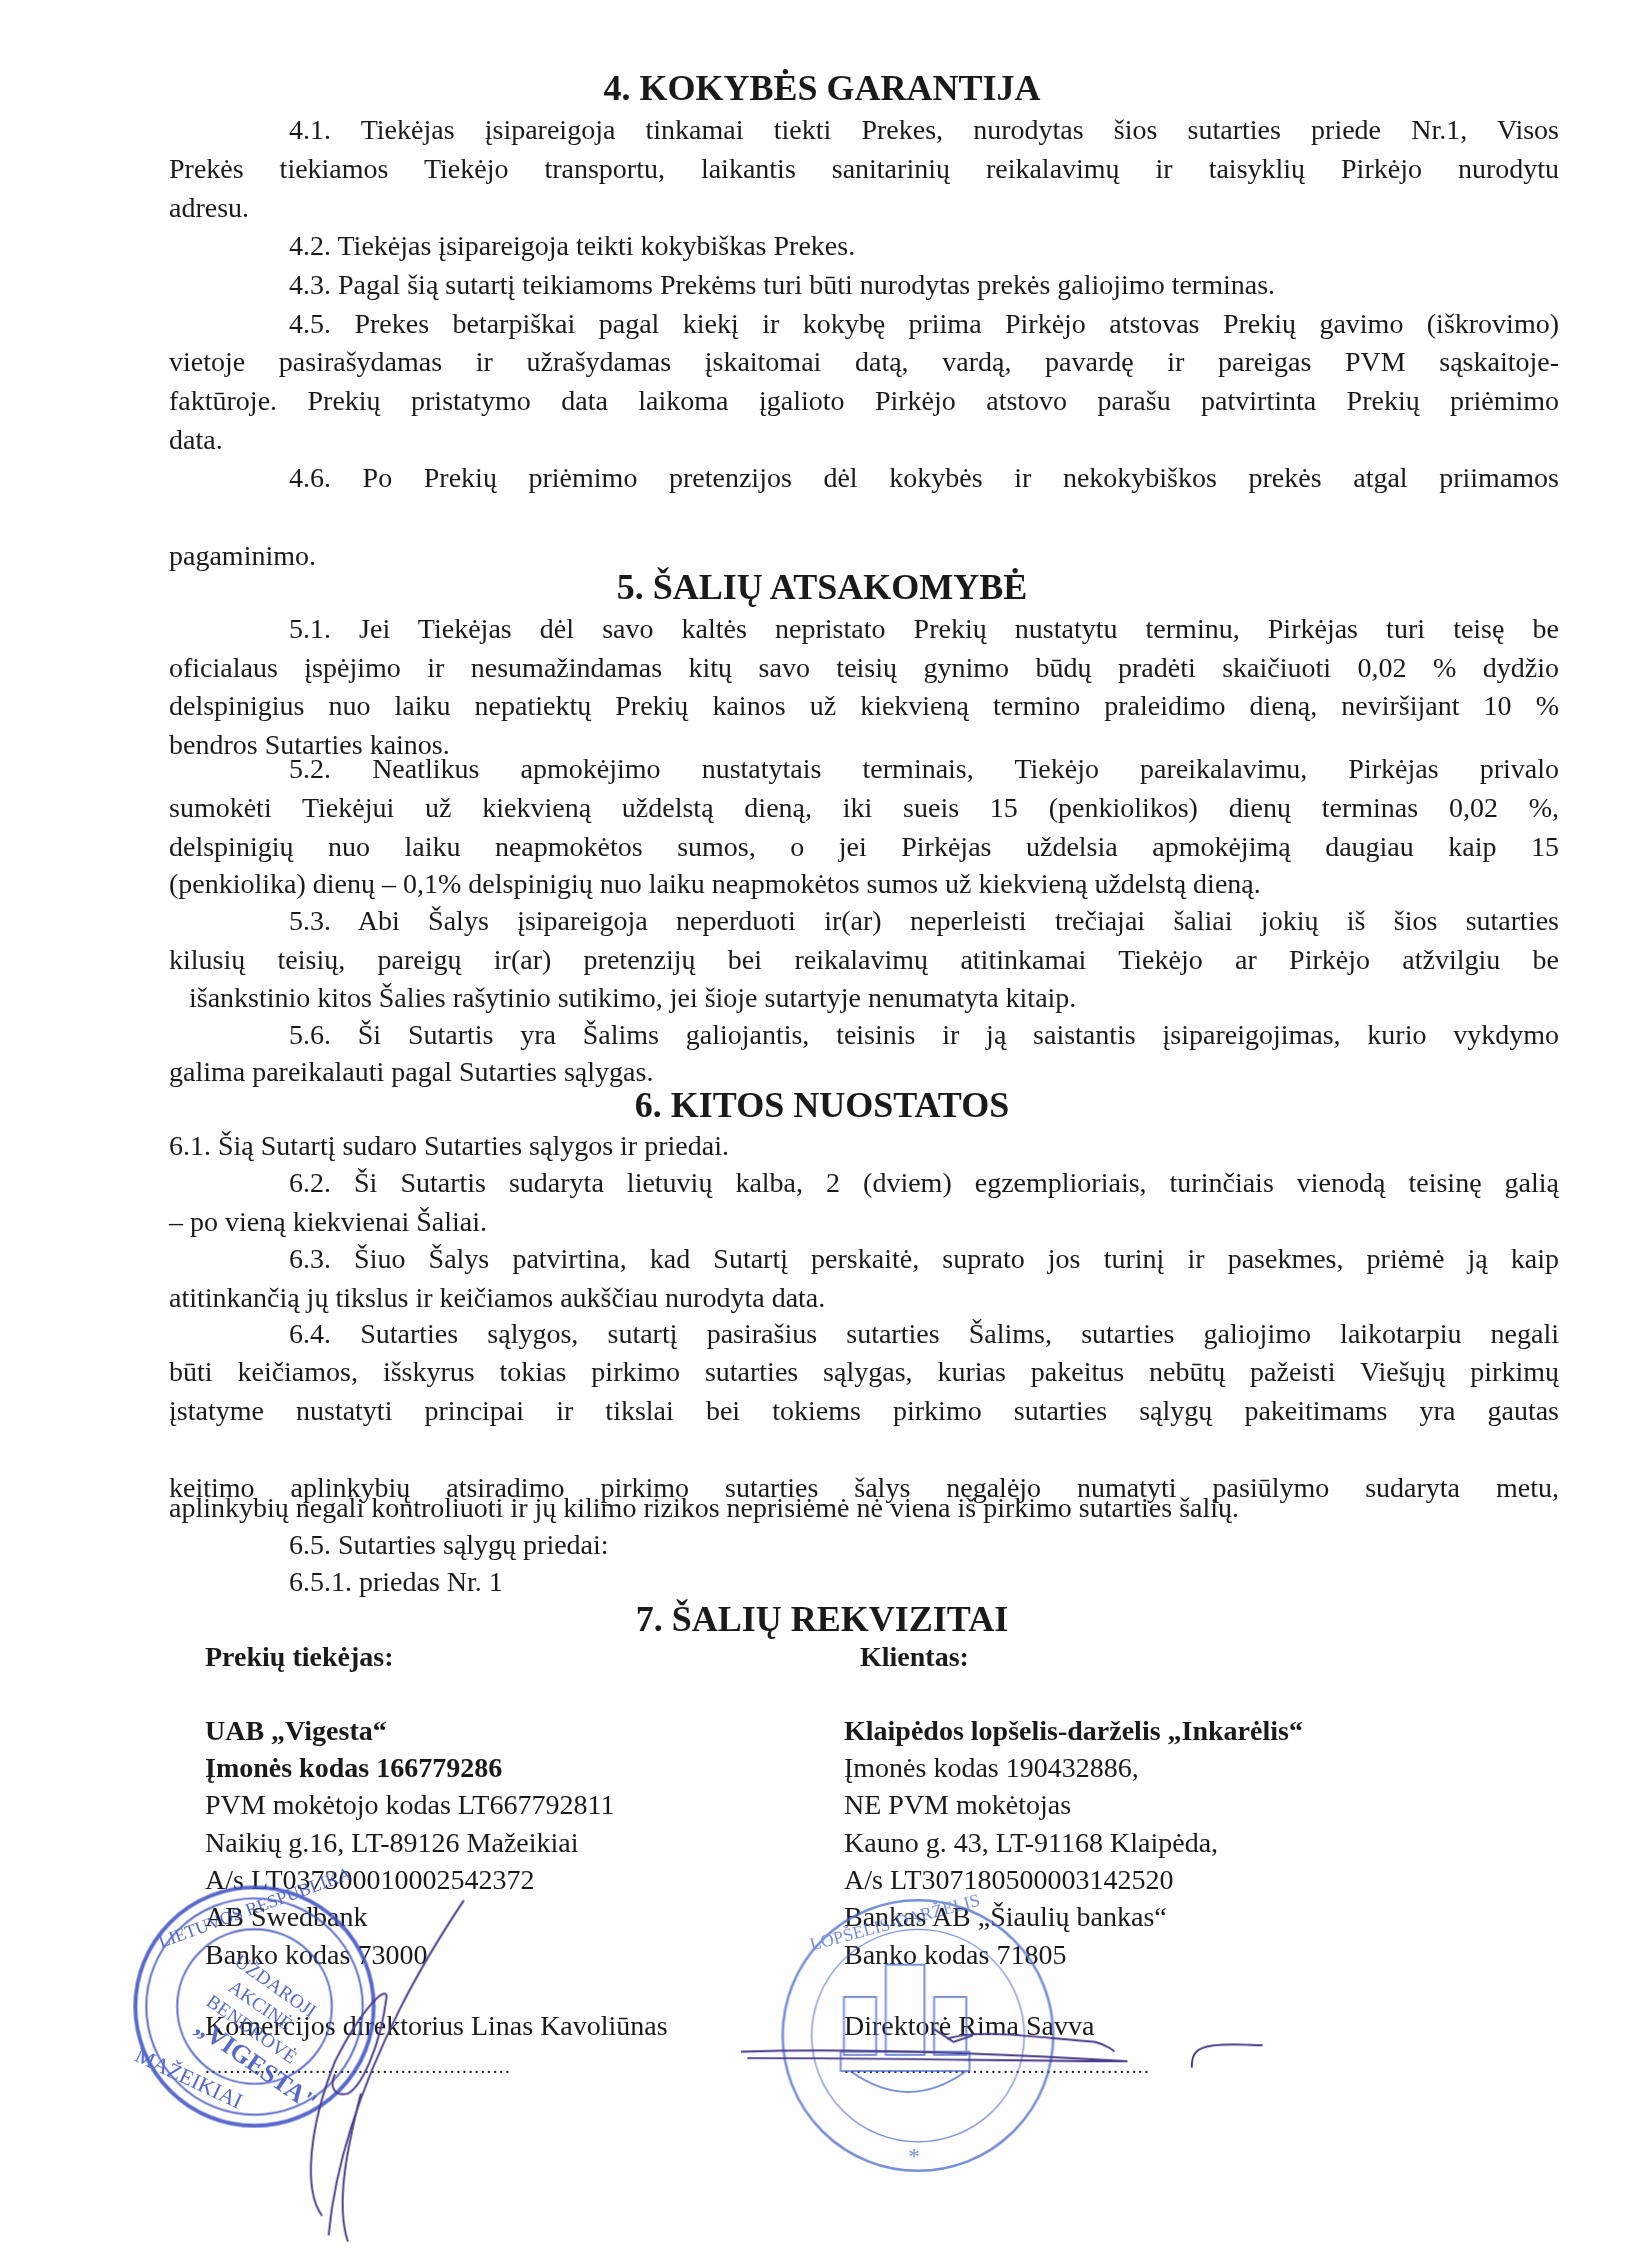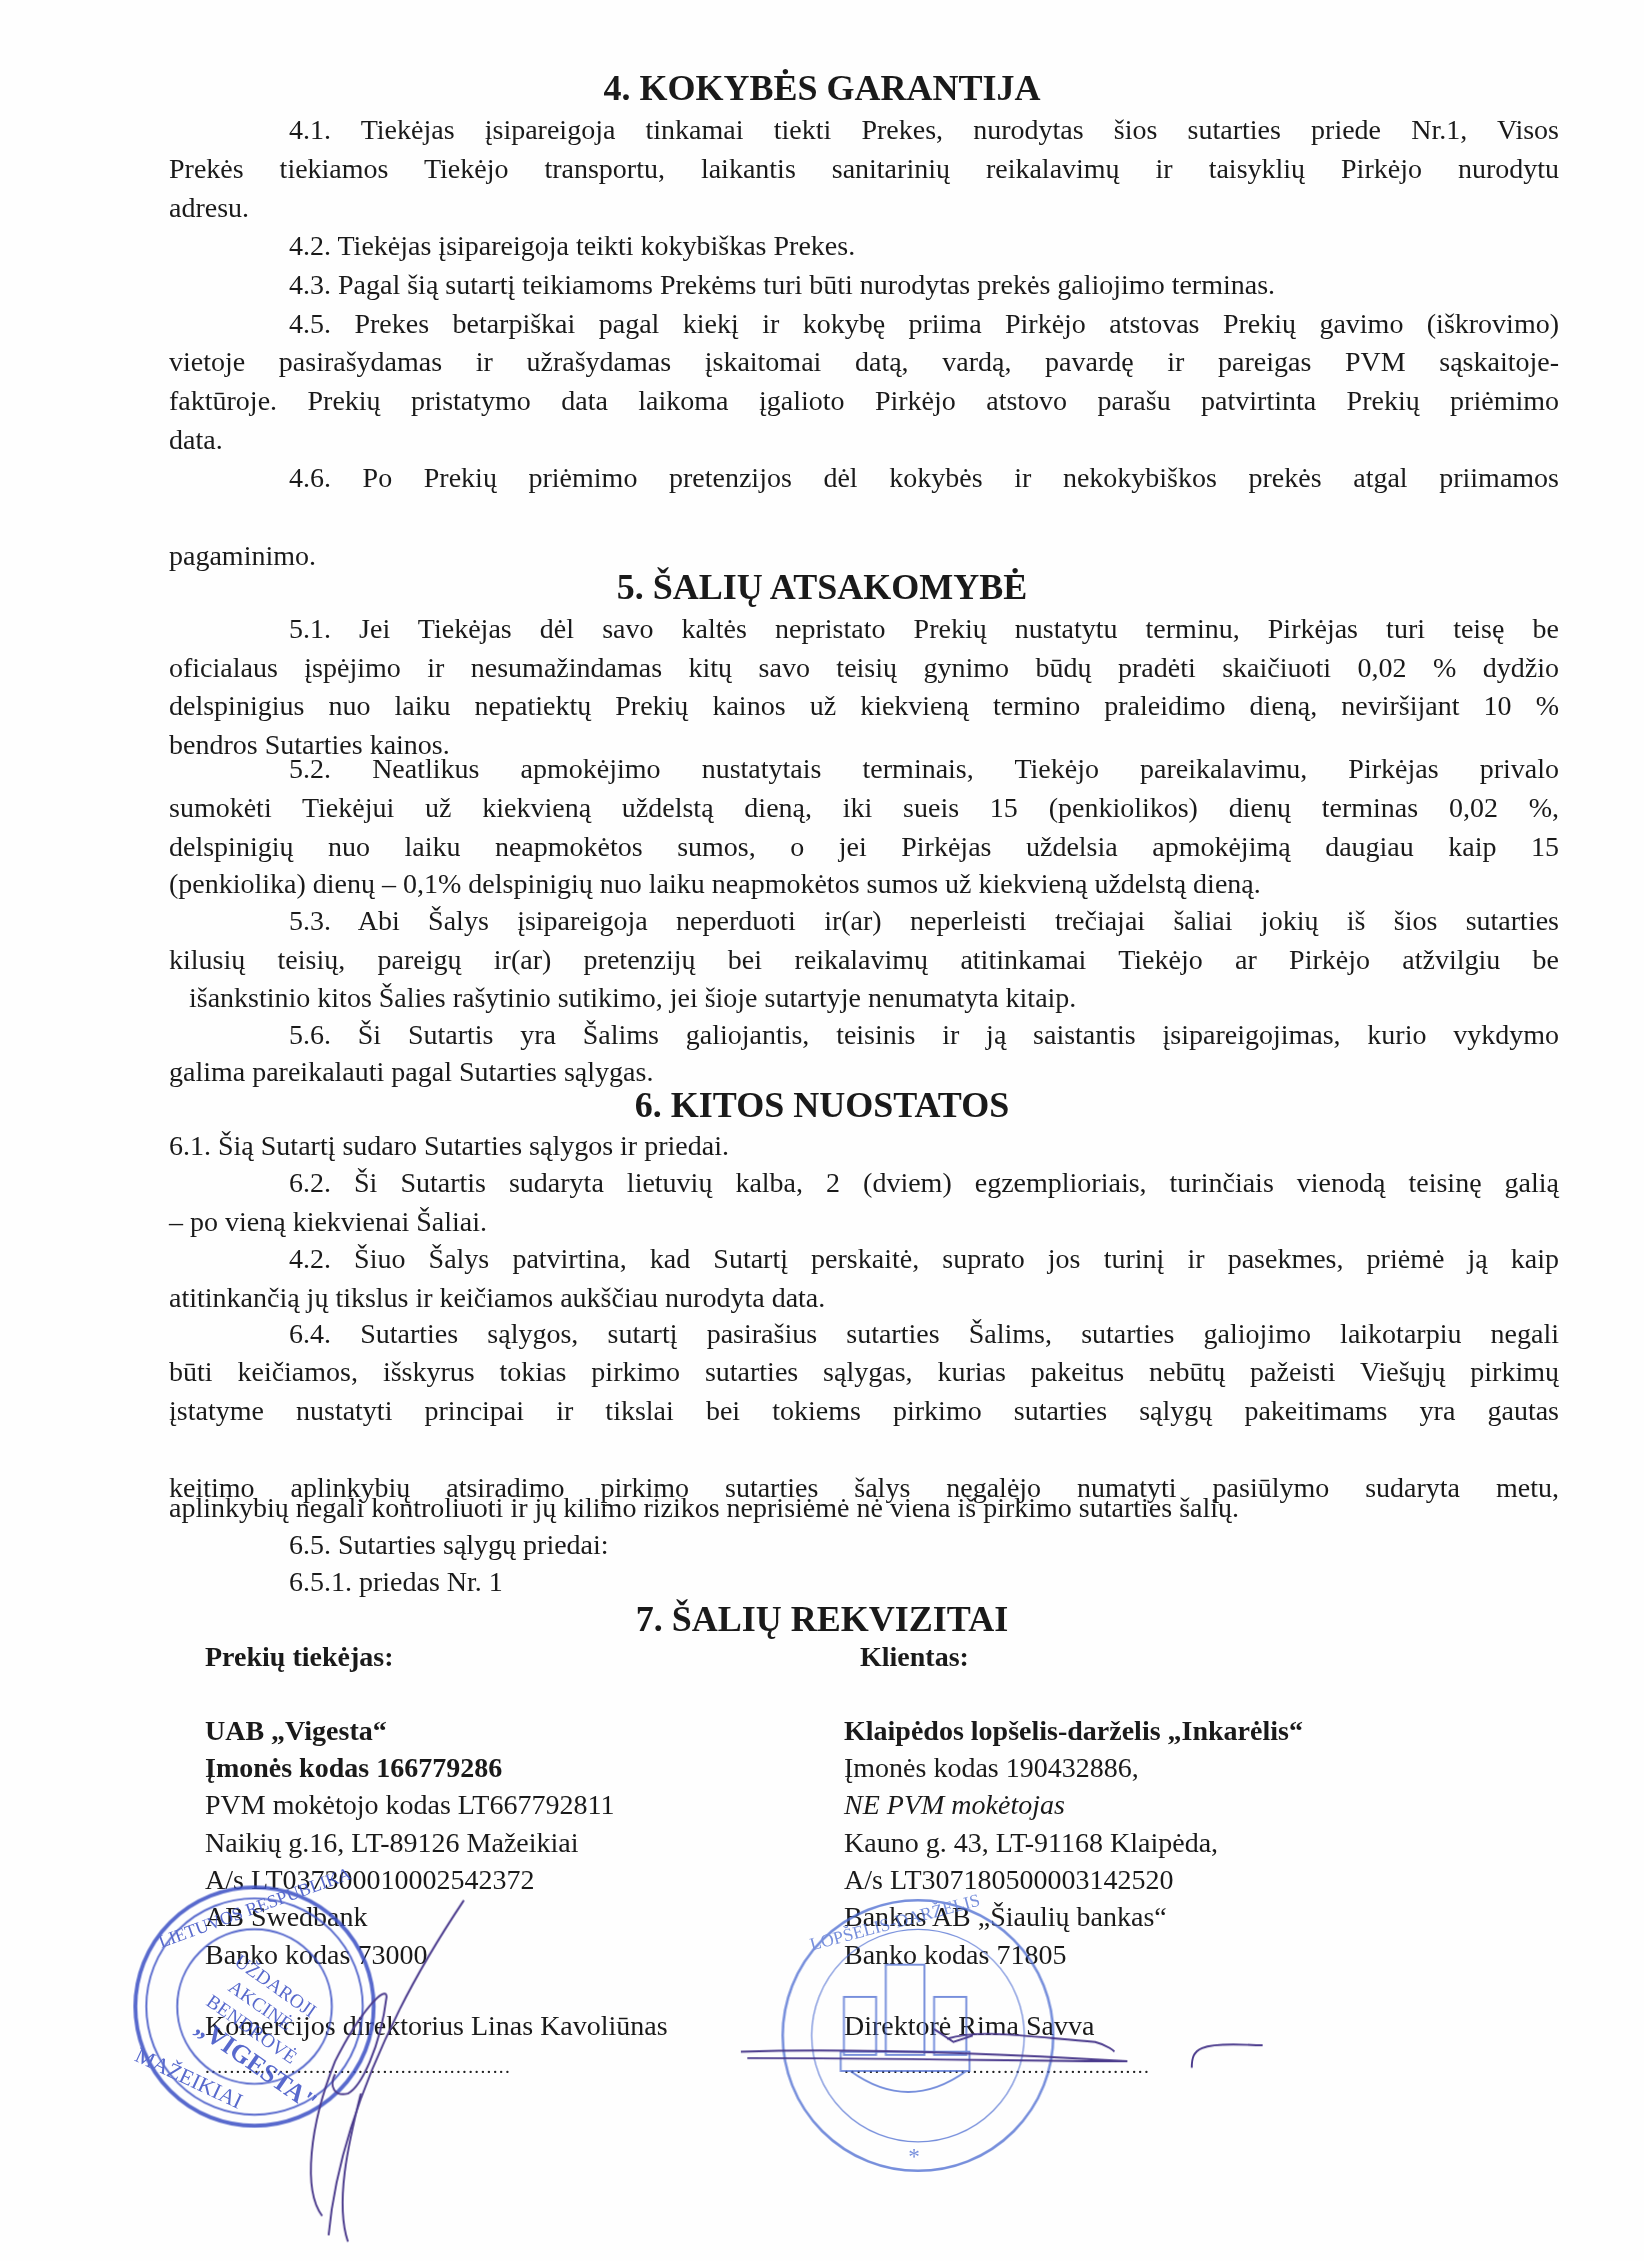--- a/index.html
+++ b/index.html
@@ -43,21 +43,21 @@
   <div class="ln just" style="left:289px; width:1270px; top:904px;">5.3. Abi Šalys įsipareigoja neperduoti ir(ar) neperleisti trečiajai šaliai jokių iš šios sutarties</div>
   <div class="ln just" style="left:169px; width:1390px; top:943px;">kilusių teisių, pareigų ir(ar) pretenzijų bei reikalavimų atitinkamai Tiekėjo ar Pirkėjo atžvilgiu be</div>
   <div class="ln" style="left:169px; top:981px;margin-left:20px;">išankstinio kitos Šalies rašytinio sutikimo, jei šioje sutartyje nenumatyta kitaip.</div>
   <div class="ln just" style="left:289px; width:1270px; top:1018px;">5.6. Ši Sutartis yra Šalims galiojantis, teisinis ir ją saistantis įsipareigojimas, kurio vykdymo</div>
   <div class="ln" style="left:169px; top:1055px;">galima pareikalauti pagal Sutarties sąlygas.</div>
 
   <div class="h" style="top:1089px;">6. KITOS NUOSTATOS</div>
   <div class="ln" style="left:169px; top:1129px;">6.1. Šią Sutartį sudaro Sutarties sąlygos ir priedai.</div>
   <div class="ln just" style="left:289px; width:1270px; top:1166px;">6.2. Ši Sutartis sudaryta lietuvių kalba, 2 (dviem) egzemplioriais, turinčiais vienodą teisinę galią</div>
   <div class="ln" style="left:169px; top:1205px;">– po vieną kiekvienai Šaliai.</div>
-  <div class="ln just" style="left:289px; width:1270px; top:1242px;">4.2. Šiuo Šalys patvirtina, kad Sutartį perskaitė, suprato jos turinį ir pasekmes, priėmė ją kaip</div>
+  <div class="ln just" style="left:289px; width:1270px; top:1242px;">6.3. Šiuo Šalys patvirtina, kad Sutartį perskaitė, suprato jos turinį ir pasekmes, priėmė ją kaip</div>
   <div class="ln" style="left:169px; top:1281px;">atitinkančią jų tikslus ir keičiamos aukščiau nurodyta data.</div>
   <div class="ln just" style="left:289px; width:1270px; top:1317px;">6.4. Sutarties sąlygos, sutartį pasirašius sutarties Šalims, sutarties galiojimo laikotarpiu negali</div>
   <div class="ln just" style="left:169px; width:1390px; top:1355px;">būti keičiamos, išskyrus tokias pirkimo sutarties sąlygas, kurias pakeitus nebūtų pažeisti Viešųjų pirkimų</div>
   <div class="ln just" style="left:169px; width:1390px; top:1394px;">įstatyme nustatyti principai ir tikslai bei tokiems pirkimo sutarties sąlygų pakeitimams yra gautas</div>
   <div class="ln just" style="left:169px; width:1390px; top:1471px;">keitimo aplinkybių atsiradimo pirkimo sutarties šalys negalėjo numatyti pasiūlymo sudaryta metu,</div>
   <div class="ln" style="left:169px; top:1491px;">aplinkybių negali kontroliuoti ir jų kilimo rizikos neprisiėmė nė viena iš pirkimo sutarties šalių.</div>
   <div class="ln" style="left:289px; top:1528px;">6.5. Sutarties sąlygų priedai:</div>
   <div class="ln" style="left:289px; top:1565px;">6.5.1. priedas Nr. 1</div>
 
   <div class="h" style="top:1603px;">7. ŠALIŲ REKVIZITAI</div>
@@ -69,21 +69,21 @@
   <div class="ln" style="left:205px; top:1788px;">PVM mokėtojo kodas LT667792811</div>
   <div class="ln" style="left:205px; top:1826px;">Naikių g.16, LT-89126 Mažeikiai</div>
   <div class="ln" style="left:205px; top:1863px;">A/s LT037300010002542372</div>
   <div class="ln" style="left:205px; top:1900px;">AB Swedbank</div>
   <div class="ln" style="left:205px; top:1938px;">Banko kodas 73000</div>
   <div class="ln" style="left:205px; top:2009px;">Komercijos direktorius Linas Kavoliūnas</div>
   <div class="dots" style="left:205px; top:2056px;">..................................................</div>
 
   <div class="ln b" style="left:844px; top:1714px;">Klaipėdos lopšelis-darželis „Inkarėlis“</div>
   <div class="ln" style="left:844px; top:1751px;">Įmonės kodas 190432886,</div>
-  <div class="ln" style="left:844px; top:1788px;font-style:italic;">NE PVM mokėtojas</div>
+  <div class="ln" style="left:844px; top:1788px;">NE PVM mokėtojas</div>
   <div class="ln" style="left:844px; top:1826px;">Kauno g. 43, LT-91168 Klaipėda,</div>
   <div class="ln" style="left:844px; top:1863px;">A/s LT307180500003142520</div>
   <div class="ln" style="left:844px; top:1900px;">Bankas AB „Šiaulių bankas“</div>
   <div class="ln" style="left:844px; top:1938px;">Banko kodas 71805</div>
   <div class="ln" style="left:844px; top:2009px;">Direktorė  Rima Savva</div>
   <div class="dots" style="left:844px; top:2056px;">..................................................</div>
 
   <svg class="ov" viewBox="0 0 2552 3510">
 
     <g fill="none" stroke="#3a4fc4" opacity="0.85">

